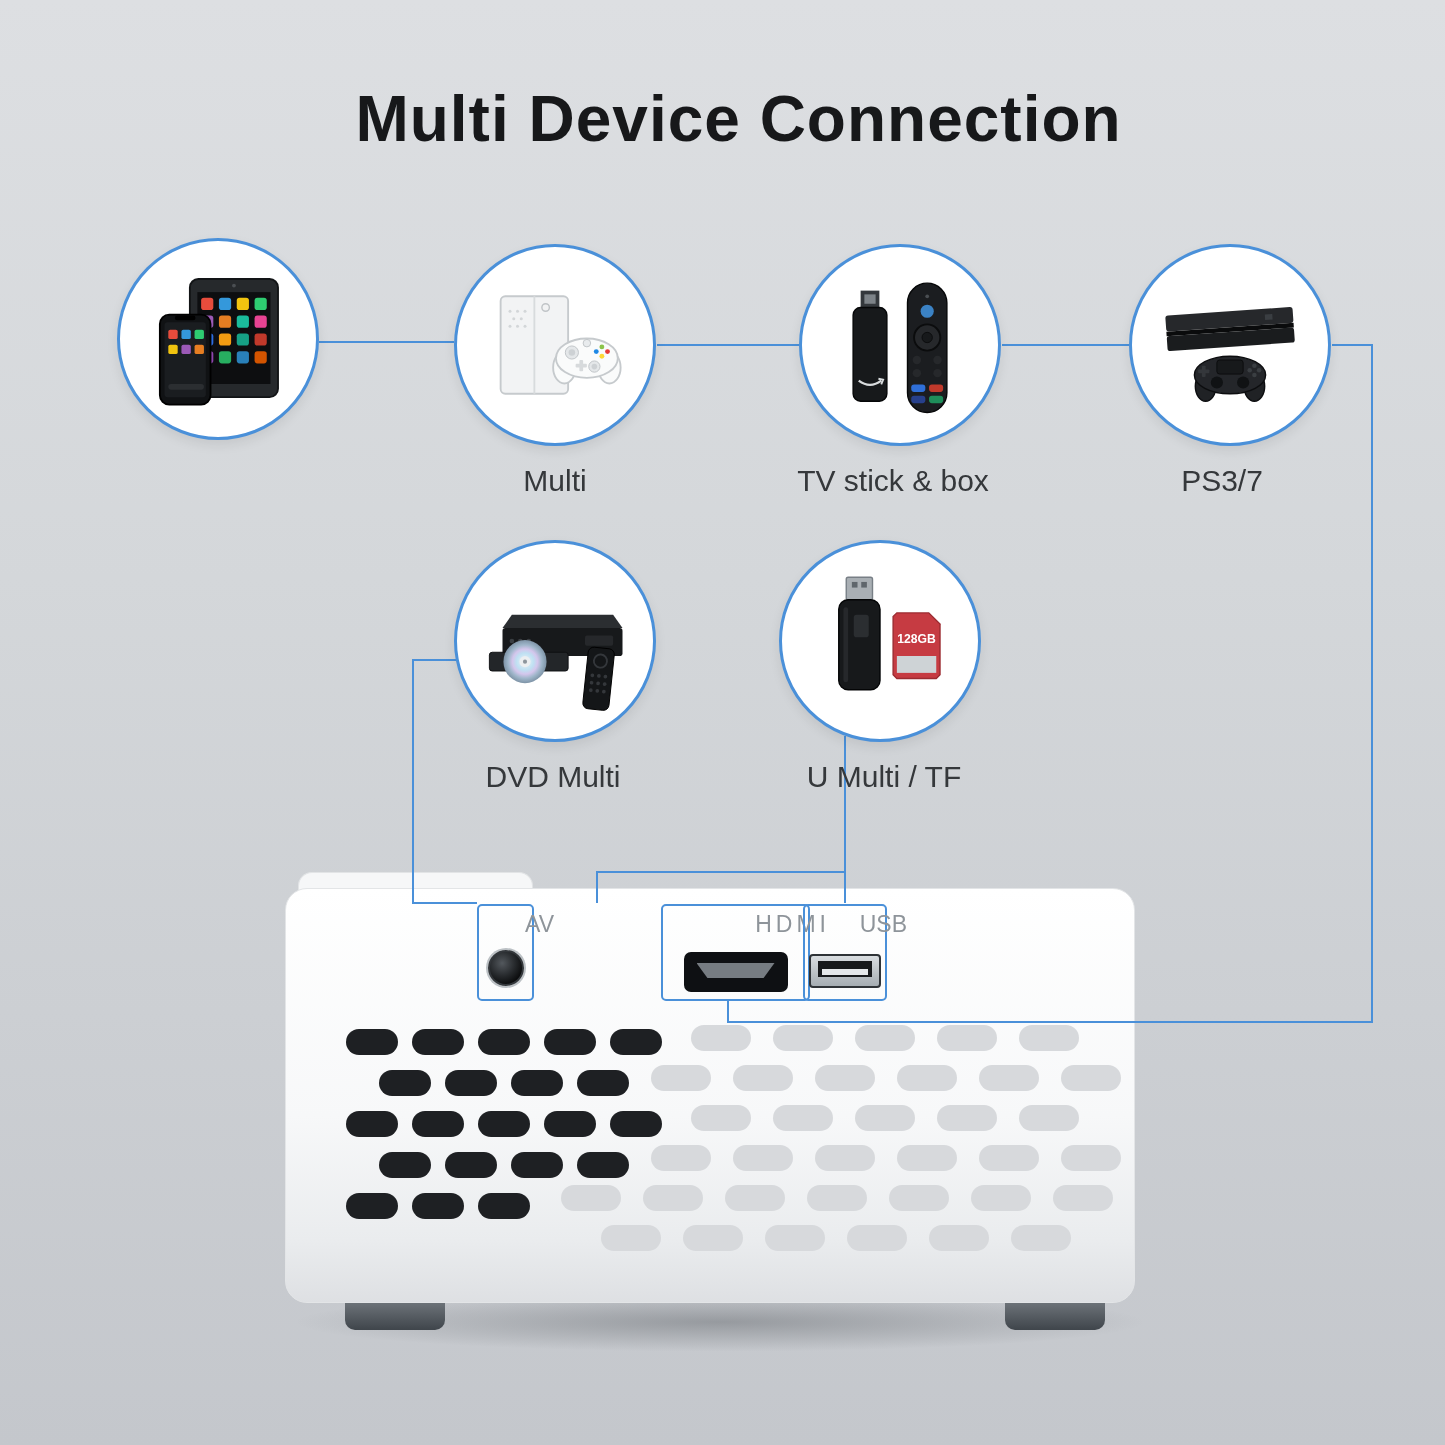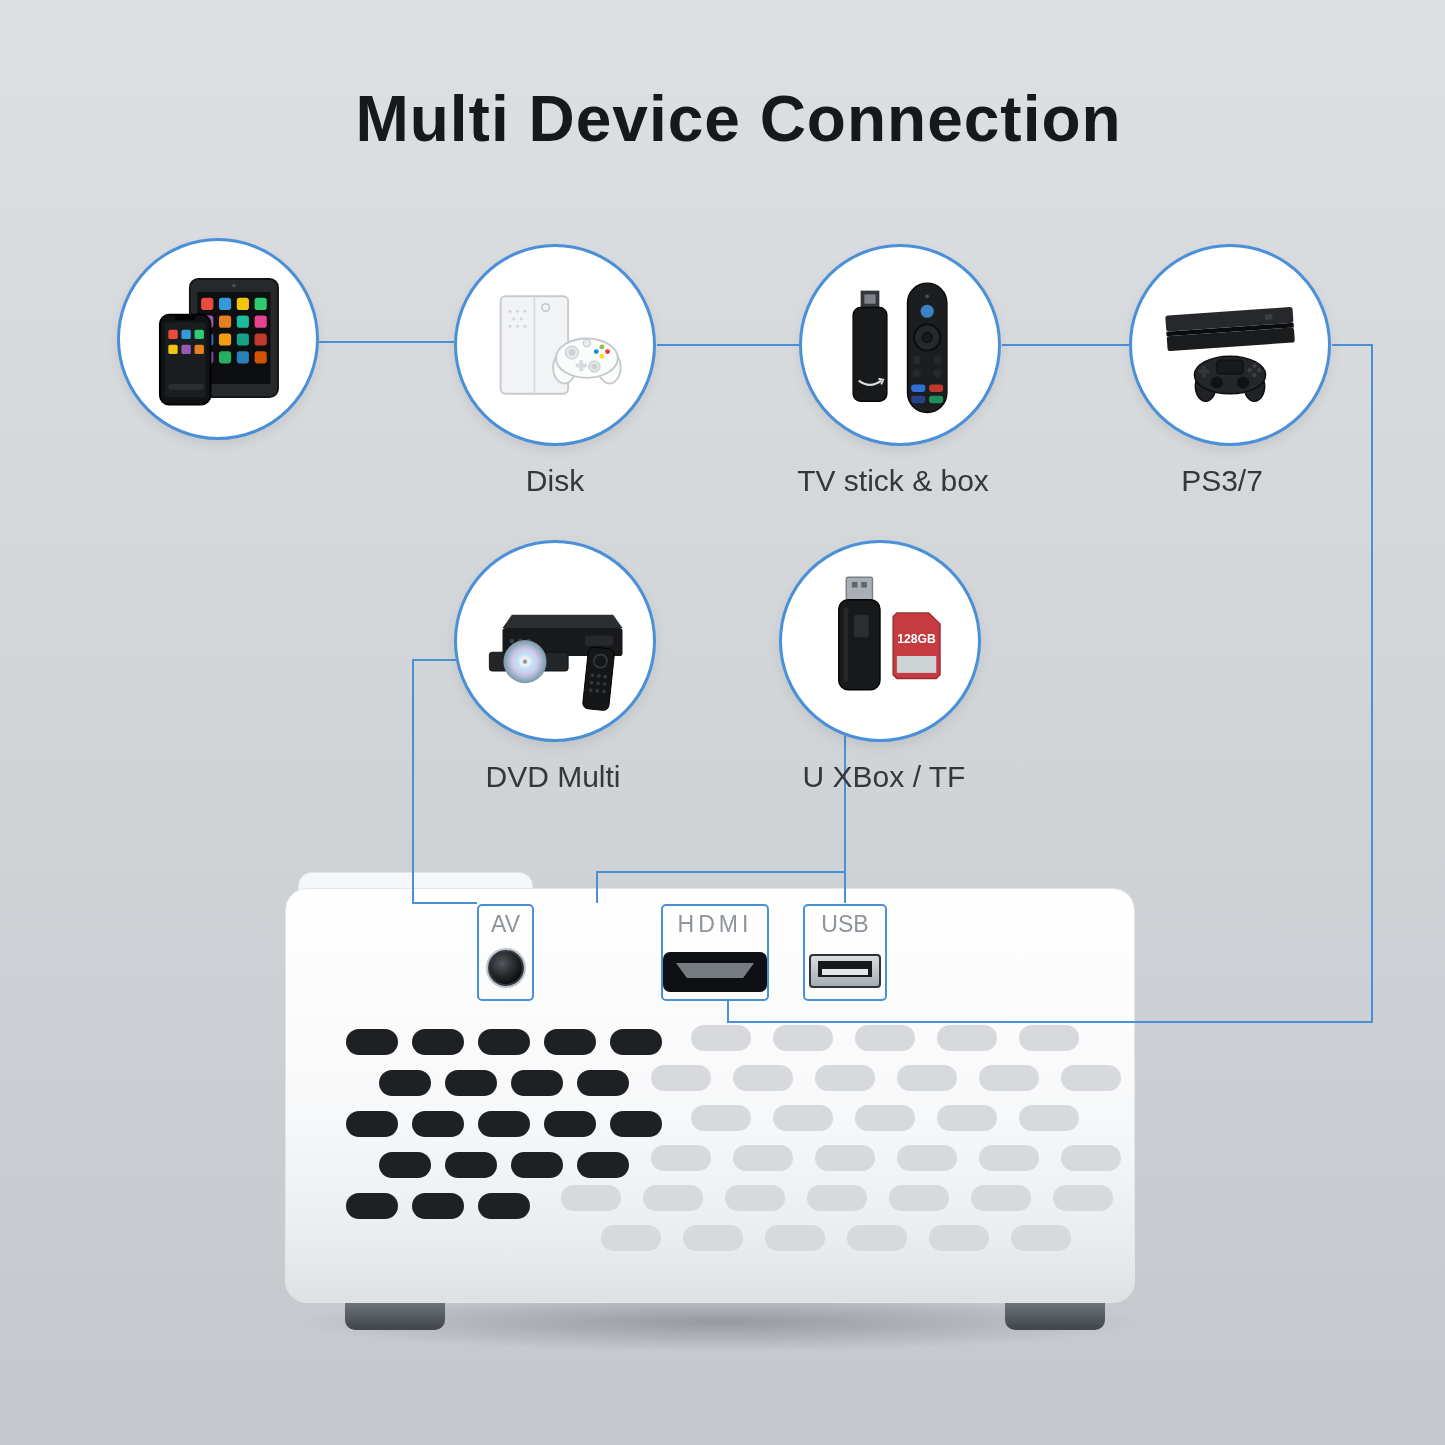--- a/index.html
+++ b/index.html
@@ -17,21 +17,21 @@
   .proj-shadow{position:absolute;left:290px;top:1292px;width:860px;height:60px;z-index:0;
     background:radial-gradient(ellipse at center,rgba(40,45,50,0.30) 0%,rgba(40,45,50,0) 70%);}
   .foot{position:absolute;width:100px;height:45px;border-radius:10px;z-index:1;
     background:linear-gradient(#8a9096,#3f454b);}
   .hump{position:absolute;left:298px;top:872px;width:235px;height:30px;z-index:1;
     border-radius:14px 14px 0 0;background:#f6f7f8;border:1px solid #e2e4e6;border-bottom:none;box-sizing:border-box;}
   .projector{position:absolute;left:285px;top:888px;width:850px;height:415px;z-index:2;
     border-radius:22px;overflow:hidden;border:1px solid #e3e5e7;box-sizing:border-box;
     background:linear-gradient(180deg,#ffffff 0%,#f7f8f9 55%,#eaecee 85%,#dee0e3 100%);}
   .port-box{position:absolute;border:2px solid #4a90d9;border-radius:5px;box-sizing:border-box;height:97px;top:15px;}
-  .port-label{position:absolute;top:5px;left:0;width:100%;text-align:center;font-size:23px;color:#8e949a;}
+  .port-label{position:absolute;top:5px;left:0;width:100%;text-align:right;font-size:23px;color:#8e949a;padding-left:22px;}
   .av-jack{position:absolute;left:50%;top:44px;transform:translateX(-50%);width:36px;height:36px;border-radius:50%;
     background:radial-gradient(circle at 38% 35%,#53585d 0%,#26292c 45%,#0b0c0d 75%);
     border:2px solid #33373b;box-shadow:0 0 0 2px #bcc1c5;box-sizing:border-box;}
   .tf-slot{position:absolute;left:50%;top:56px;transform:translateX(-50%);width:88px;height:15px;border-radius:3px;background:#141618;}
   .tf-slot::after{content:"";position:absolute;left:50%;top:4px;transform:translateX(-50%);width:58px;height:7px;border-radius:2px;background:#3c4045;}
   .hdmi-port{position:absolute;left:50%;top:46px;transform:translateX(-50%);width:104px;height:40px;border-radius:7px;background:#0e1013;}
   .hdmi-port::after{content:"";position:absolute;left:50%;top:11px;transform:translateX(-50%);width:78px;height:15px;
     background:#767c82;clip-path:polygon(0 0,100% 0,86% 100%,14% 100%);}
   .usb-port{position:absolute;left:50%;top:48px;transform:translateX(-50%);width:72px;height:34px;border-radius:4px;
     background:linear-gradient(#d9dde0,#a6adb2);border:2px solid #2f3337;box-sizing:border-box;}
@@ -226,37 +226,37 @@
       <rect x="41" y="44" width="5" height="80" rx="2.5" fill="#26282b"></rect>
       <rect x="52" y="52" width="16" height="24" rx="3" fill="#2b2e31"></rect>
       <g transform="translate(94,50)">
         <polygon points="4,0 38,0 50,12 50,66 46,70 4,70 0,66 0,4" fill="#c63b42" stroke="#9c2b31" stroke-width="1.5"></polygon>
         <rect x="4" y="46" width="42" height="18" fill="#ced3d6"></rect>
         <text x="25" y="32" text-anchor="middle" font-size="13" font-weight="bold" fill="#ffffff">128GB</text>
       </g>
     </svg>
   </div>
 
-  <div class="dev-label" style="left:555px;top:464px;">Disk</div>
+  <div class="dev-label" style="left:555px;top:464px;">Multi</div>
   <div class="dev-label" style="left:893px;top:464px;">TV stick &amp; box</div>
   <div class="dev-label" style="left:1222px;top:464px;">PS3/7</div>
   <div class="dev-label" style="left:553px;top:760px;">DVD Multi</div>
-  <div class="dev-label" style="left:884px;top:760px;">U XBox / TF</div>
+  <div class="dev-label" style="left:884px;top:760px;">U Multi / TF</div>
 
   <div class="proj-shadow"></div>
   <div class="foot" style="left:345px;top:1285px;"></div>
   <div class="foot" style="left:1005px;top:1285px;"></div>
   <div class="hump"></div>
 
   <div class="projector">
     <div class="port-box" style="left:191px;width:57px;">
       <div class="port-label">AV</div>
       <div class="av-jack"></div>
     </div>
-    <div class="port-box" style="left:375px;width:108px;">
+    <div class="port-box" style="left:375px;width:149px;">
       <div class="port-label" style="letter-spacing:4px;">HDMI</div>
       <div class="hdmi-port"></div>
     </div>
     <div class="port-box" style="left:517px;width:84px;">
       <div class="port-label">USB</div>
       <div class="usb-port"></div>
     </div>
     <div id="vents-dark">
         <div class="vent vent-dark" style="left: 60px; top: 140px; width: 52px;"></div>
         <div class="vent vent-dark" style="left: 126px; top: 140px; width: 52px;"></div>

